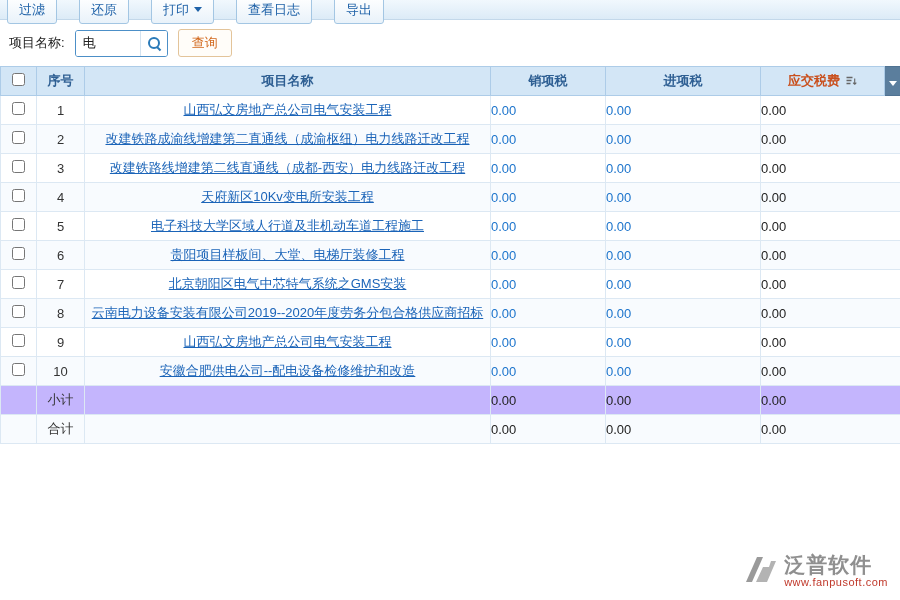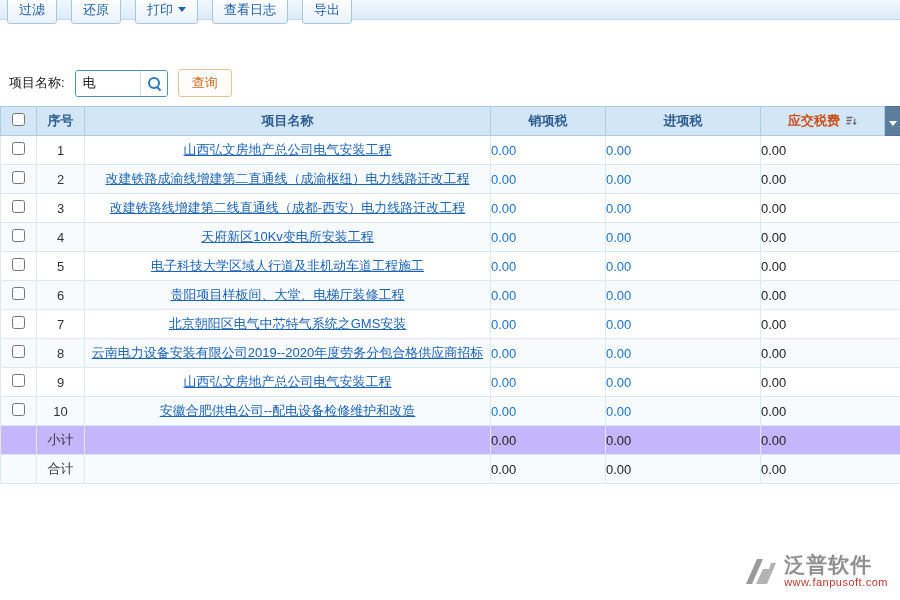--- a/index.html
+++ b/index.html
@@ -5,39 +5,39 @@
   * { margin:0; padding:0; box-sizing:border-box; }
   html,body { width:900px; height:600px; }
   body {
     font-family:"Liberation Sans","DejaVu Sans",sans-serif;
     background:#ffffff; color:#222; overflow:hidden;
   }
   .page { position:relative; width:900px; height:600px; background:#fff; }
 
   
   .toolbar {
-    height:20px; display:flex; align-items:center; gap:14px; padding:0 7px;
+    height:20px; display:flex; align-items:center; gap:22px; padding:0 7px;
     background:linear-gradient(#f1f8fd,#dcebf7);
     border-bottom:1px solid #c3d8ea;
   }
   .tb-btn {
     display:inline-flex; align-items:center; gap:5px;
     padding:4px 11px; font-size:13px; color:#1f62a8;
     background:linear-gradient(#ffffff,#e9f2fa);
     border:1px solid #a3c6e3; border-radius:3px; cursor:pointer;
     font-family:inherit;
   }
   .caret-down {
     width:0; height:0; display:inline-block;
     border-left:4px solid transparent; border-right:4px solid transparent;
     border-top:5px solid #1f62a8;
   }
 
   
-  .filter-row { height:46px; display:flex; align-items:center; gap:10px; padding:0 9px; background:#fff;margin-top:40px; }
+  .filter-row { height:46px; display:flex; align-items:center; gap:10px; padding:0 9px; background:#fff; }
   .filter-label { font-size:13px; color:#222; }
   .search-box {
     display:flex; align-items:stretch; height:27px;
     border:1px solid #4c8fc7; border-radius:3px; overflow:hidden; background:#fff;
   }
   .search-input { width:64px; border:none; outline:none; padding:0 7px; font-size:13px; color:#222; font-family:inherit; }
   .search-btn {
     width:27px; border:none; border-left:1px solid #d4e3f0; background:#fff;
     display:flex; align-items:center; justify-content:center; cursor:pointer;
   }
@@ -79,21 +79,21 @@
   .grid td.cell-name { text-align:center; }
   .grid td.cell-name a { color:#1b64b8; text-decoration:underline; cursor:pointer; }
   .grid td.num { text-align:left; padding-right:3px; }
   .grid td.num.blue { color:#1c74cc; }
   .grid td.num.black { color:#222; }
   .grid tr.sum-row td { background:#c4b5fd; }
   .grid td.sum-label { text-align:center; color:#333; }
   input[type="checkbox"] { width:13px; height:13px; cursor:pointer; }
 
   
-  .brand { position:absolute; right:12px; bottom:12px; display:flex; align-items:flex-end; gap:6px; }
+  .brand { position:absolute; right:12px; bottom:12px; display:flex; align-items:center; gap:6px; }
   .brand-name { font-size:21px; font-weight:bold; color:#8f8f8f; letter-spacing:1px; line-height:1.1; }
   .brand-url { font-size:11px; color:#c0392b; letter-spacing:0.5px; }
 </style>
 </head>
 <body>
 
 <div class="page">
 
   <div class="toolbar">
     <button class="tb-btn">

